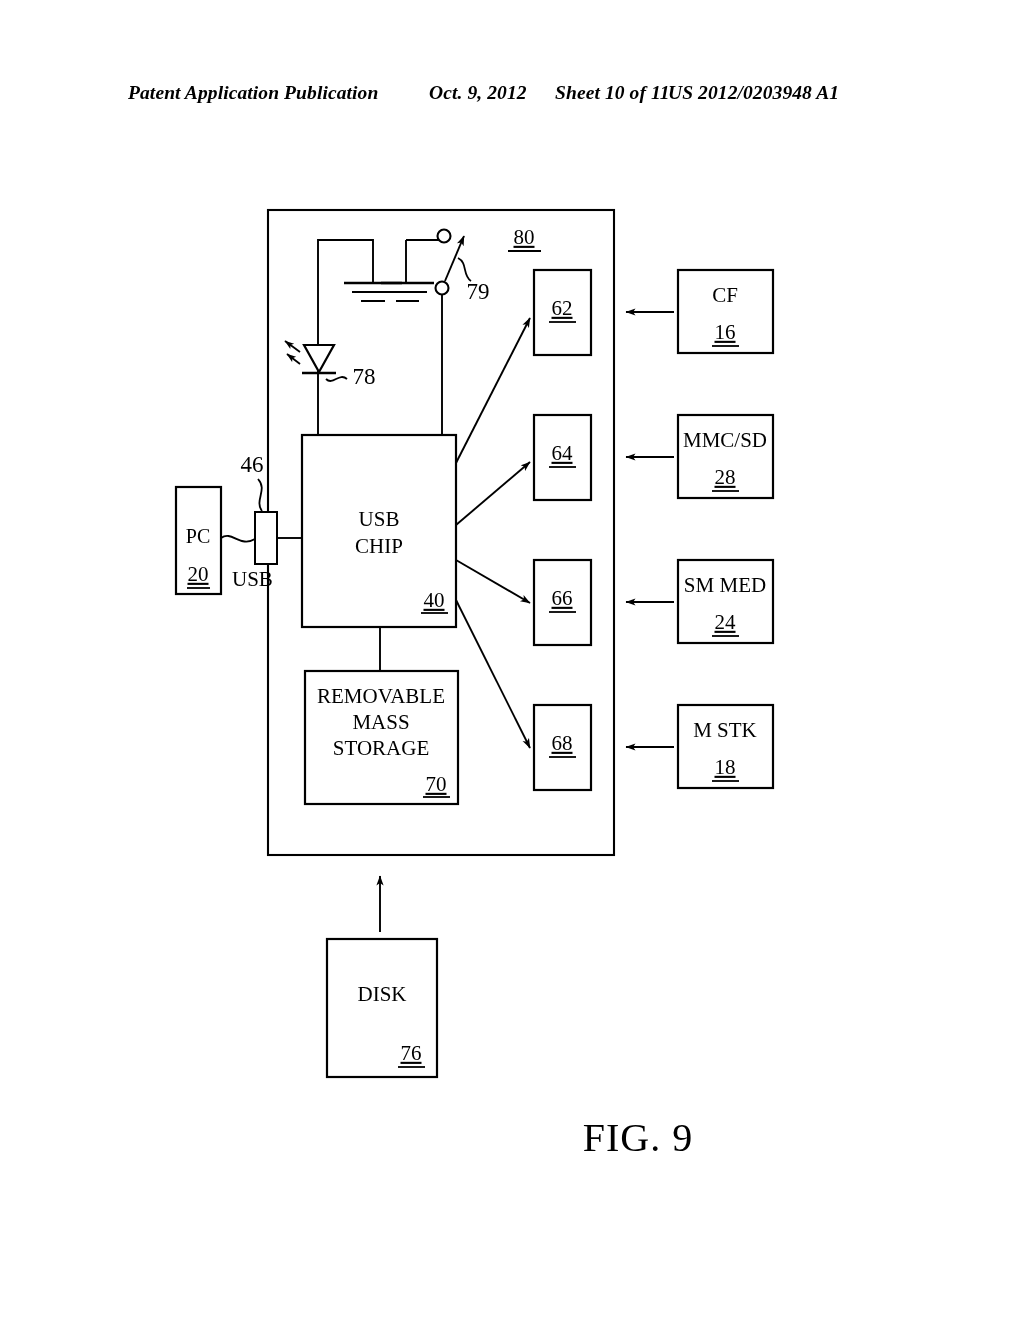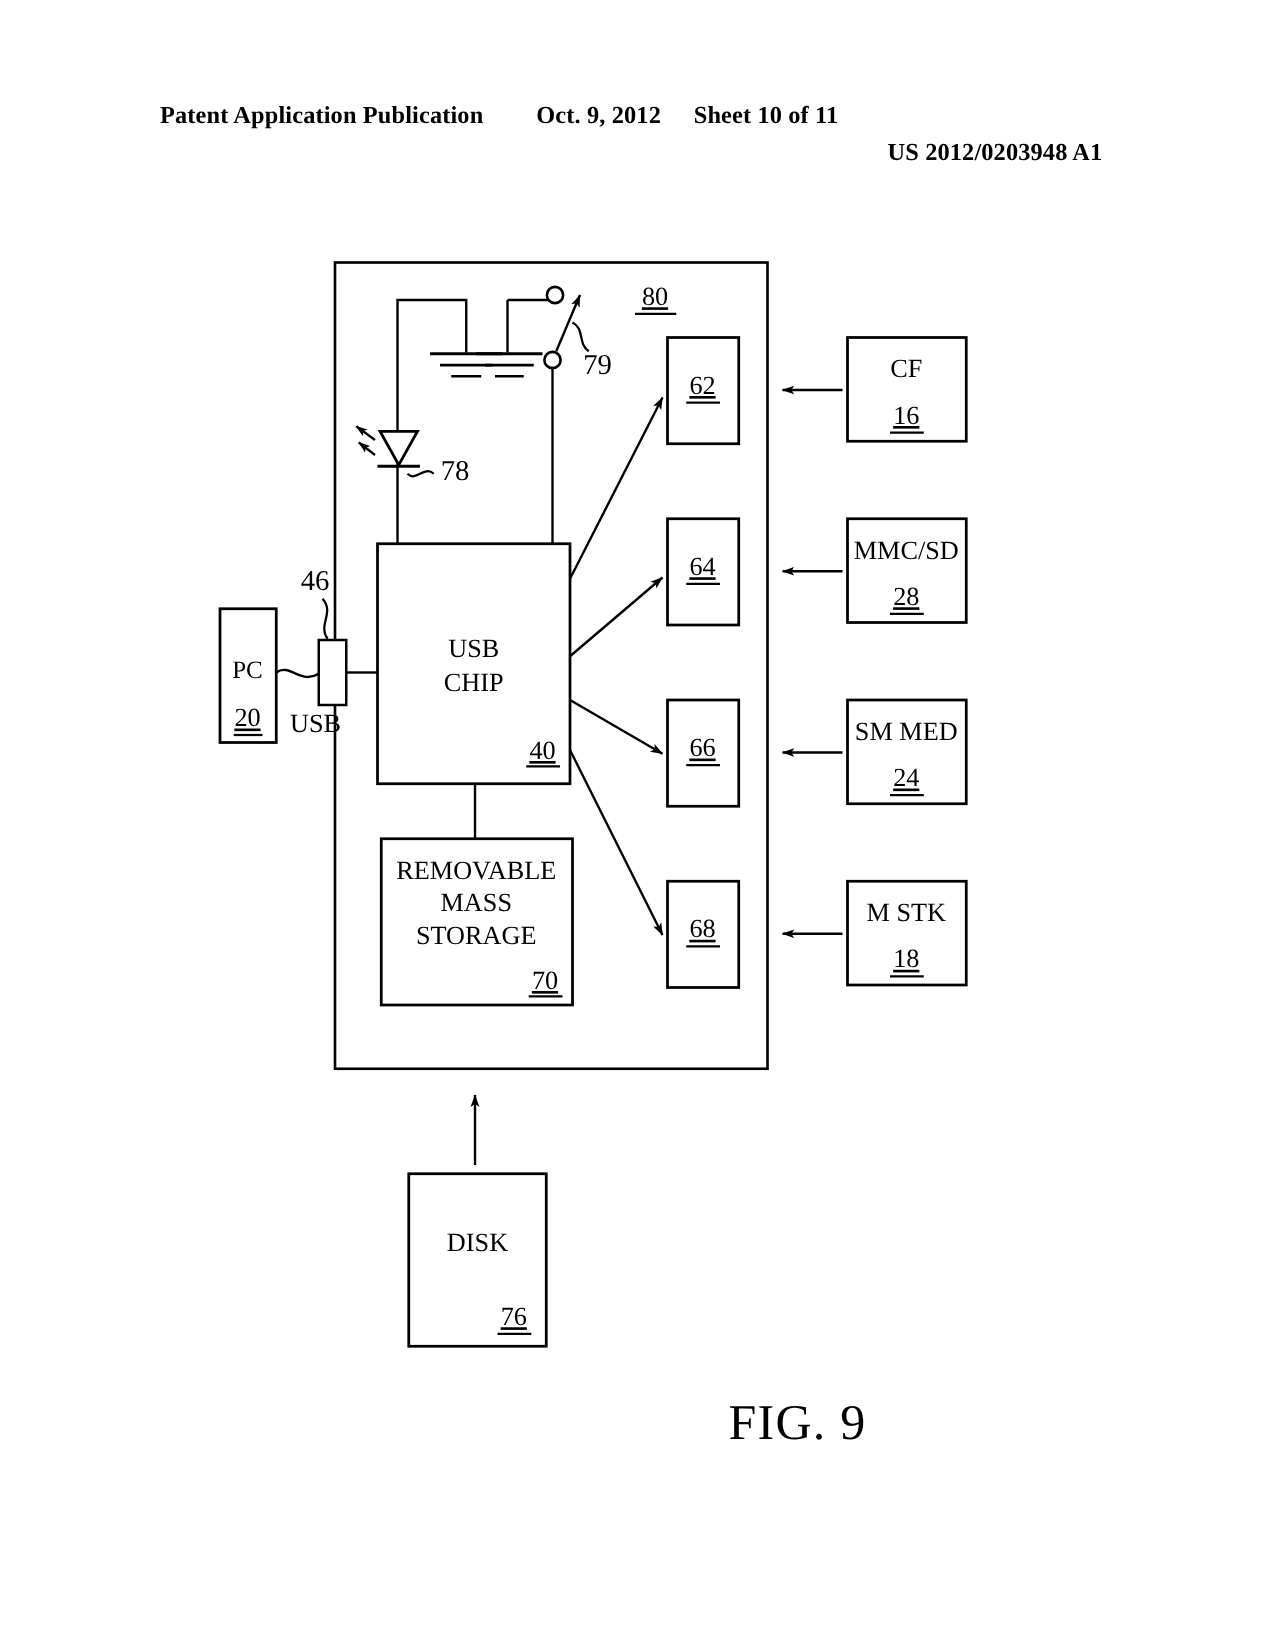--- a/index.html
+++ b/index.html
@@ -24,25 +24,26 @@
     top: 82px;
     width: 1024px;
     height: 30px;
     display: flex;
     align-items: baseline;
     font-family: "Liberation Serif", serif;
     font-weight: bold;
     font-size: 19.5px;
     letter-spacing: 0.1px;
     white-space: nowrap;
+    font-style: italic;
   }
   #pub-header .h-pub   { position: absolute; left: 128px; }
   #pub-header .h-date  { position: absolute; left: 429px; }
   #pub-header .h-sheet { position: absolute; left: 555px; }
-  #pub-header .h-num   { position: absolute; left: 710px; margin-top: 30px; }
+  #pub-header .h-num   { position: absolute; left: 668px; }
 
   
   #figure-canvas {
     position: absolute;
     left: 0;
     top: 0;
     width: 1024px;
     height: 1320px;
   }
   #figure-canvas svg { display: block; }

